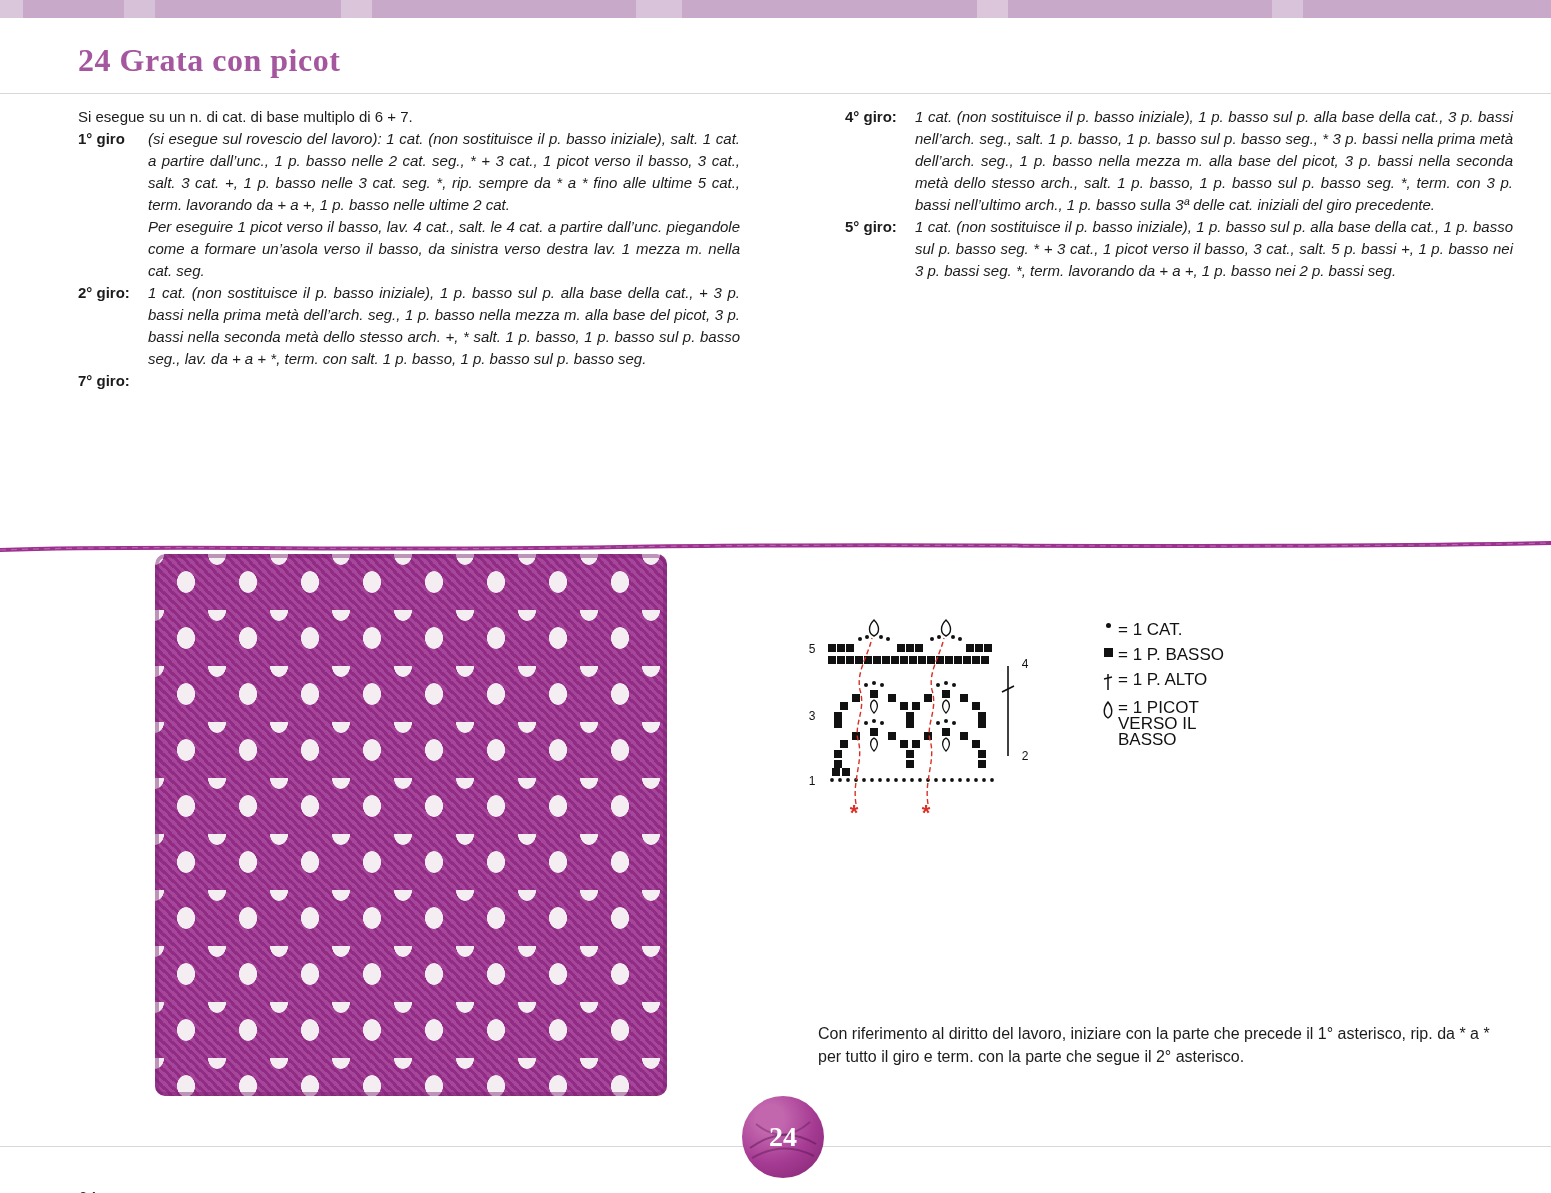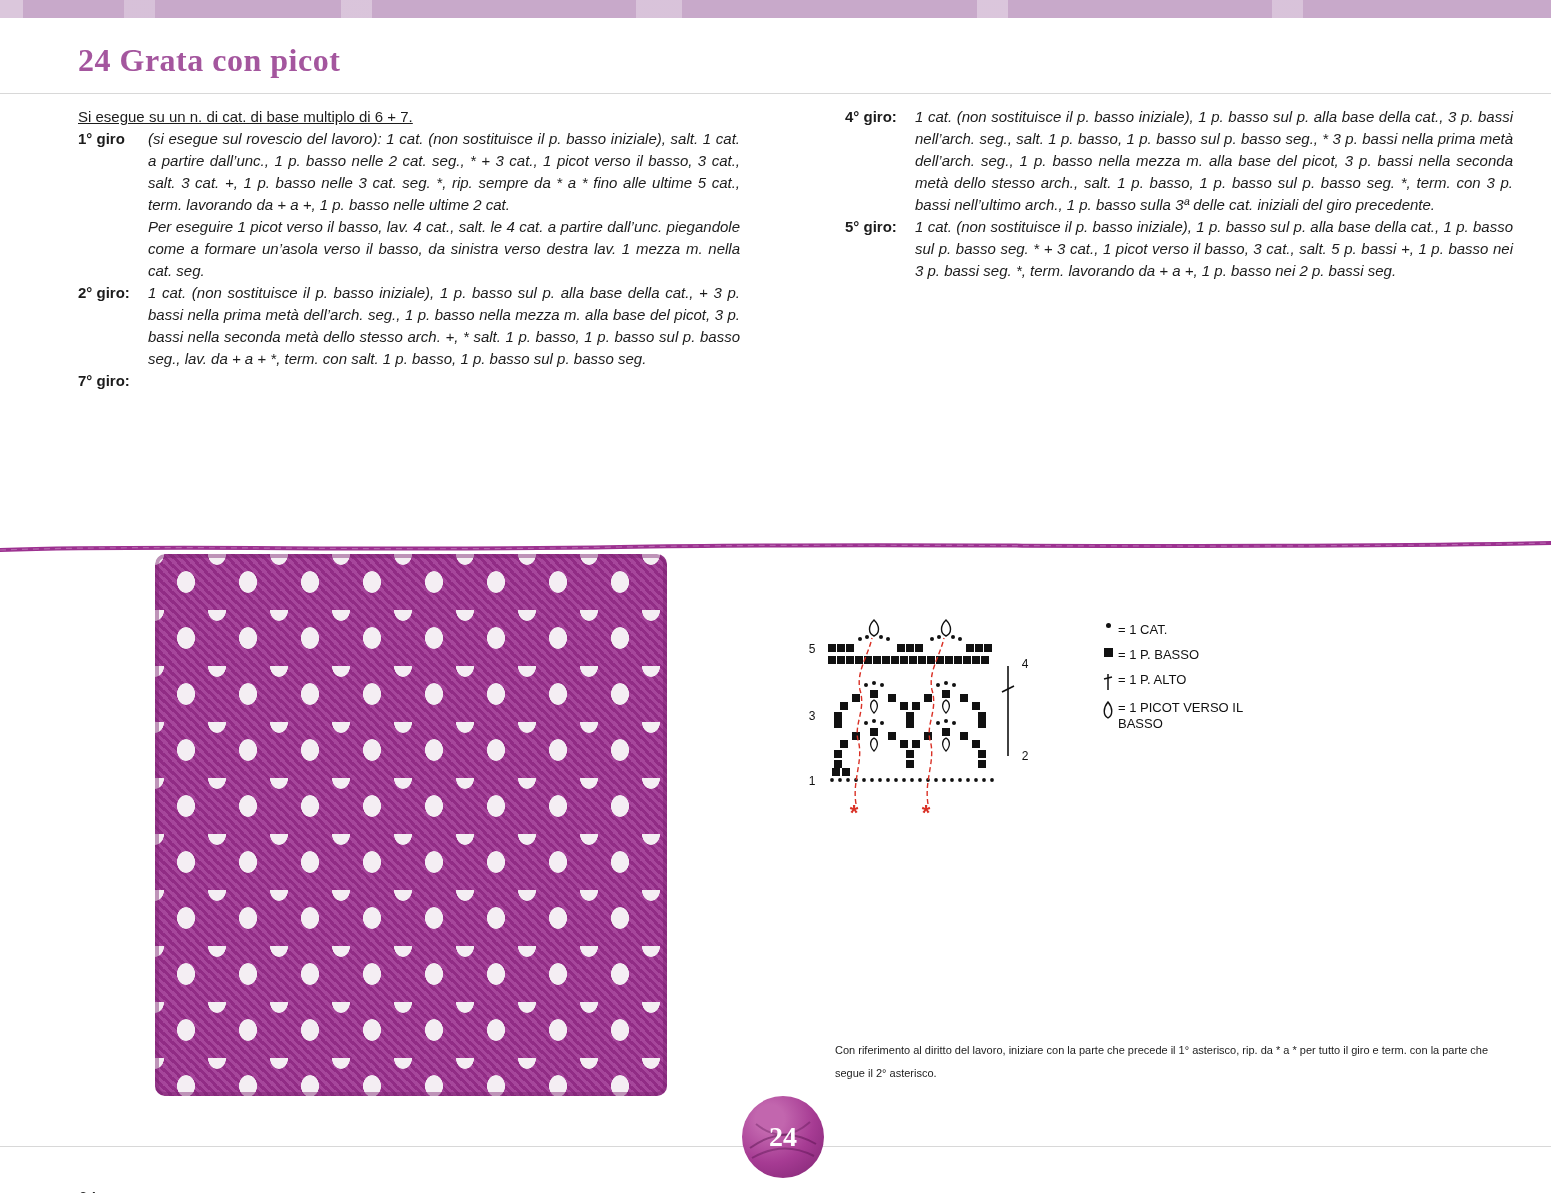--- a/index.html
+++ b/index.html
@@ -33,21 +33,21 @@
     font-weight:700;font-size:32px;letter-spacing:.5px;
     color:#a4569e;
   }
   .rule{position:absolute;left:0;right:0;border-top:1px solid #d8d8d8;height:0;}
   .rule-top{top:93px;}
   .rule-bottom{top:1146px;}
 
   .col{position:absolute;top:106px;font-size:15px;line-height:22px;}
   .col-left{left:78px;width:662px;}
   .col-right{left:818px;width:668px;margin-left:27px;}
-  .intro{margin:0;text-decoration:underline;}
+  .intro{margin:0;}
   .instr{display:grid;grid-template-columns:70px 1fr;}
   .instr .lbl{font-weight:700;white-space:nowrap;}
   .instr .txt{margin:0;text-align:justify;white-space:pre-line;font-style:italic;}
 
   
   .strand{position:absolute;left:0;top:530px;width:1551px;height:36px;}
 
   
   .swatch{
     position:absolute;left:155px;top:554px;width:512px;height:542px;
@@ -60,28 +60,28 @@
     background-size:62px 56px,62px 56px,62px 56px,9px 9px;
     border-radius:10px;
     box-shadow:inset 0 0 0 4px rgba(124,35,114,.45);
   }
 
   
   .chart{position:absolute;left:798px;top:608px;width:240px;height:215px;}
   .chart svg{display:block;}
 
   
-  .legend{position:absolute;left:1098px;top:622px;font-size:13px;color:#111;}
+  .legend{position:absolute;left:1098px;top:622px;font-size:17px;color:#111;}
   .legend-row{display:flex;align-items:flex-start;margin-bottom:9px;}
   .legend-icon{width:20px;display:flex;justify-content:center;align-items:center;padding-top:1px;}
   .legend-label{width:140px;line-height:16px;}
   .dot{width:5px;height:5px;border-radius:50%;background:#111;display:inline-block;}
   .sq{width:9px;height:9px;background:#111;display:inline-block;}
 
-  .note{position:absolute;left:818px;top:1022px;width:680px;font-size:11px;line-height:23px;margin:17px;}
+  .note{position:absolute;left:818px;top:1022px;width:680px;font-size:16px;line-height:23px;margin:0;}
 
   .page-number{position:absolute;left:78px;top:1150px;font-size:17px;margin-top:39px;}
 
   .ball{
     position:absolute;left:742px;top:1096px;width:82px;height:82px;border-radius:50%;
     background:radial-gradient(circle at 34% 28%, #c express 0,#c266ae 0,#c266ae 18%, #a63b93 55%, #7e2472 100%);
     background:radial-gradient(circle at 34% 28%, #c266ae 0 18%, #a63b93 55%, #7e2472 100%);
     display:flex;align-items:center;justify-content:center;
     z-index:5;
   }

